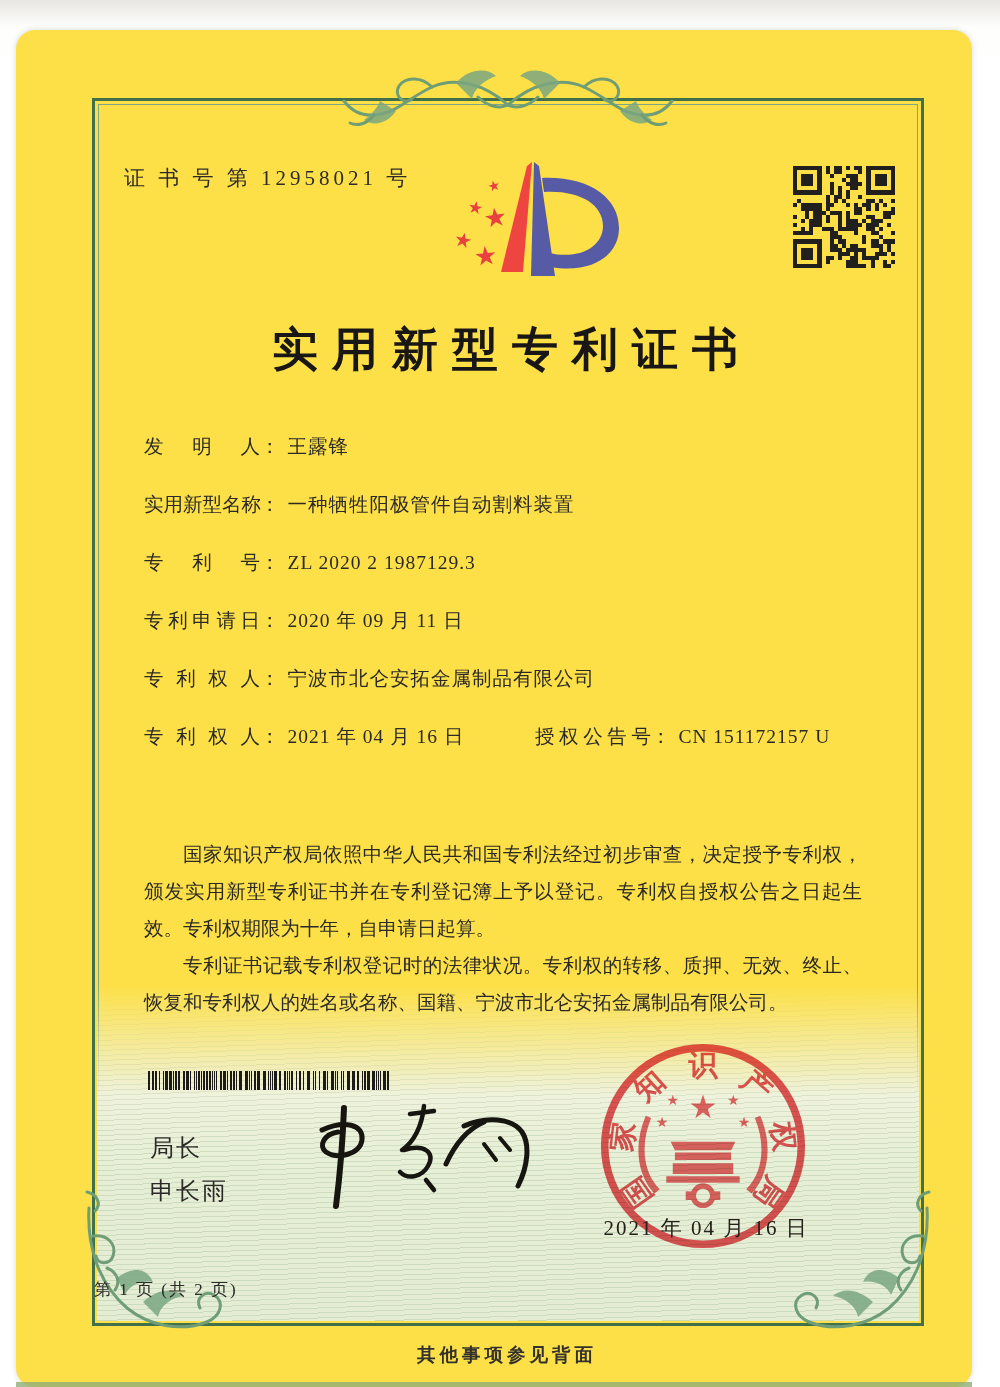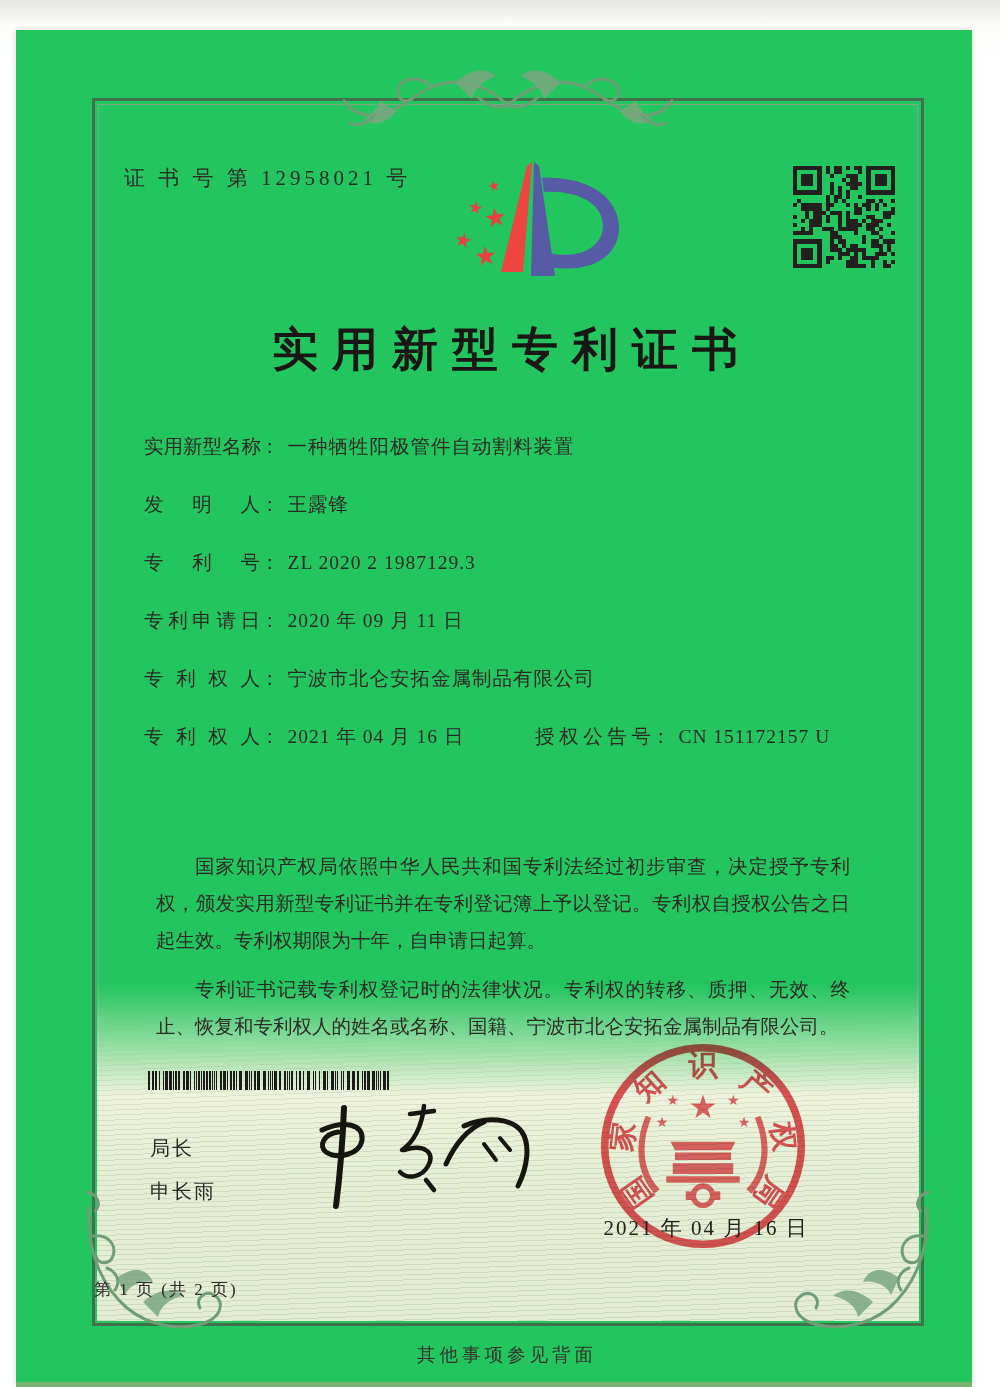--- a/index.html
+++ b/index.html
@@ -4,22 +4,23 @@
 <style>
   html,body{margin:0;padding:0;}
   body{
     width:1000px;height:1387px;position:relative;overflow:hidden;
     background:linear-gradient(180deg,#e7e6e2 0,#fdfdfb 26px,#ffffff 60px);
     font-family:"Liberation Serif","DejaVu Serif",serif;
     color:#2e2c29;
   }
   .paper{
     position:absolute;left:16px;top:30px;right:28px;bottom:0;
-    background:#22c55e;
+    background:#fde047;
     box-shadow:0 0 6px rgba(0,0,0,.15);
+    border-radius:19px;
   }
   
   .frame{
     position:absolute;left:76px;top:68px;width:826px;height:1222px;
     border:3px solid #40714b;
   }
   .frame-inner{
     position:absolute;left:3px;top:3px;right:3px;bottom:3px;
     border:1px solid #7fa584;
   }
@@ -46,33 +47,33 @@
     color:#191715;font-family:"Liberation Serif","DejaVu Serif",serif;
   }
   .fields{position:absolute;left:128px;top:402px;width:716px;font-size:19.5px;color:#2b2926;}
   .field-row{height:29px;line-height:29px;margin-bottom:29px;white-space:nowrap;}
   .f-label{display:inline-block;width:116px;text-align:justify;text-align-last:justify;vertical-align:top;}
   .f-colon{display:inline-block;margin-right:8px;}
   .f-value{letter-spacing:1px;}
   .pair-1{display:inline-block;width:386px;}
   .paras{position:absolute;left:128px;top:806px;width:718px;font-size:19.5px;line-height:37px;
     text-align:justify;color:#2b2926;}
-  .paras p{margin:12px;text-indent:2em;font-family:Liberation Serif, serif;}
+  .paras p{margin:0;text-indent:2em;font-family:Liberation Serif, serif;}
   .barcode{position:absolute;left:132px;top:1041px;width:246px;height:19px;}
-  .director{position:absolute;left:134px;top:1106px;font-size:20px;line-height:24px;color:#2b2926;}
+  .director{position:absolute;left:134px;top:1106px;font-size:24px;line-height:24px;color:#2b2926;}
   .director div{margin-bottom:19px;letter-spacing:2px;}
   .signature{position:absolute;left:262px;top:1070px;width:260px;height:120px;}
   .sig-stroke{fill:none;stroke:#17150f;stroke-linecap:round;stroke-linejoin:round;}
   .seal{position:absolute;left:579px;top:1008px;width:216px;height:216px;mix-blend-mode:multiply;opacity:.93;}
   .seal-date{position:absolute;left:560px;top:1184px;width:260px;text-align:center;font-size:21px;
     letter-spacing:2px;color:#232019;}
   .page-info{position:absolute;left:78px;top:1248px;width:826px;font-size:17px;
     letter-spacing:2px;color:#2b2926;}
   .back-note{position:absolute;left:78px;top:1312px;width:826px;text-align:center;font-size:18.5px;
-    letter-spacing:4px;color:#33312d;}
+    letter-spacing:4px;color:#33312d;font-weight:bold;}
   .bottom-edge{position:absolute;left:0;right:0;bottom:0;height:5px;background:#8fae77;opacity:.8;}
   .star{font-family:"DejaVu Sans",sans-serif;}
 </style>
 </head>
 <body>
 
 <div class="paper">
 
   <div class="frame">
     <div class="frame-inner"></div>
@@ -443,25 +444,25 @@
       <rect x="19" y="24" width="1" height="1" fill="#21201e"></rect>
       <rect x="22" y="24" width="1" height="1" fill="#21201e"></rect>
       <rect x="23" y="24" width="1" height="1" fill="#21201e"></rect>
     </svg>
 
   <h1 class="title">实用新型专利证书</h1>
 
   <div class="fields" id="fields">
 
   <div class="field-row">
+    <span class="f-label">发明人</span><span class="f-colon">：</span><span class="f-value">王露锋</span>
+  </div>
+
+  <div class="field-row">
     <span class="f-label">实用新型名称</span><span class="f-colon">：</span><span class="f-value">一种牺牲阳极管件自动割料装置</span>
-  </div>
-
-  <div class="field-row">
-    <span class="f-label">发明人</span><span class="f-colon">：</span><span class="f-value">王露锋</span>
   </div>
 
   <div class="field-row">
     <span class="f-label">专利号</span><span class="f-colon">：</span><span class="f-value">ZL 2020 2 1987129.3</span>
   </div>
 
   <div class="field-row">
     <span class="f-label">专利申请日</span><span class="f-colon">：</span><span class="f-value">2020 年 09 月 11 日</span>
   </div>
 

